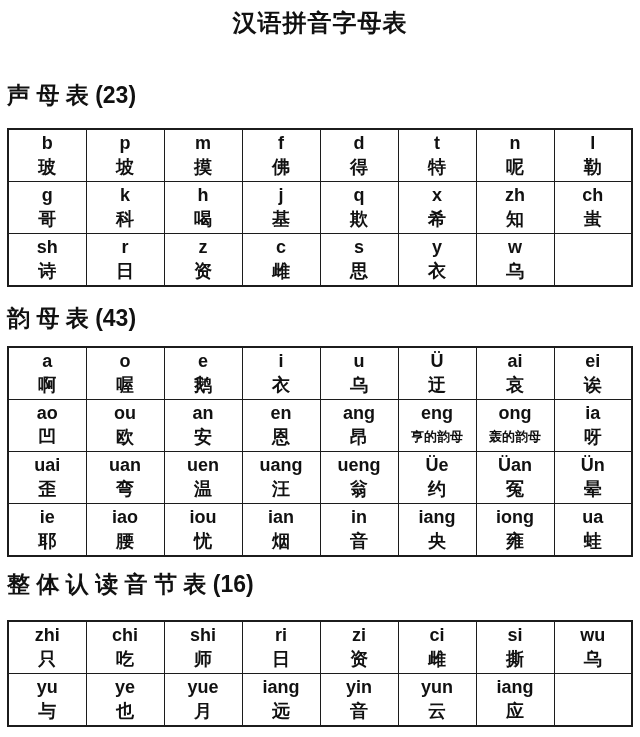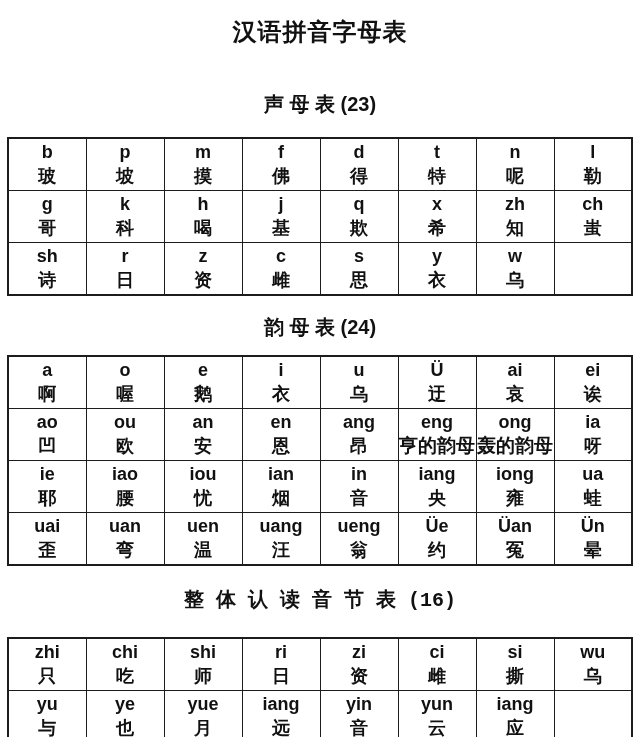--- a/index.html
+++ b/index.html
@@ -11,36 +11,35 @@
     position: relative;
     overflow: hidden;
   }
   .page {
     width: 640px;
     height: 737px;
     padding: 0 7px;
     position: relative;
   }
   .page-title {
-    margin-top: 17px;
+    margin-top: 8px;
     text-align: center;
     font-size: 24px;
     line-height: 30px;
     font-weight: 700;
     letter-spacing: 1px;
   }
   .section-heading {
-    text-align: center;
-    font-size: 20px;
+    font-size: 23px;
     line-height: 20px;
     font-weight: 700;
   }
   .heading-initials  { margin-top: 47px; }
   .heading-finals    { margin-top: 21px; }
-  .heading-syllables { margin-top: 25px; font-family: Liberation Mono, monospace; }
+  .heading-syllables { margin-top: 17px; }
   table {
     width: 626px;
     table-layout: fixed;
     border-collapse: collapse;
     border: 2px solid #1c1c1c;
   }
   .table-initials  { margin-top: 23px; }
   .table-finals    { margin-top: 18px; }
   .table-syllables { margin-top: 26px; }
   td {
@@ -56,21 +55,21 @@
     font-size: 18px;
     line-height: 23px;
     font-weight: 700;
   }
   .hz {
     font-size: 18px;
     line-height: 24px;
     font-weight: 700;
   }
   .hz.small {
-    font-size: 19px;
+    font-size: 13px;
     line-height: 24px;
   }
   .watermark {
     position: absolute;
     right: 3px;
     top: 702px;
     font-size: 19px;
     font-weight: 700;
     color: rgba(115, 115, 115, 0.78);
     letter-spacing: 1px;
@@ -183,21 +182,21 @@
           </td>
           <td>
             <div class="py">w</div>
             <div class="hz">乌</div>
           </td>
           <td></td>
         </tr>
       </tbody>
   </table>
 
-  <h2 class="section-heading heading-finals">韵 母 表 (24)</h2>
+  <h2 class="section-heading heading-finals">韵 母 表 (43)</h2>
 
   <table class="table-finals">
     <tbody>
         <tr>
           <td>
             <div class="py">a</div>
             <div class="hz">啊</div>
           </td>
           <td>
             <div class="py">o</div>
@@ -257,20 +256,54 @@
             <div class="py">ong</div>
             <div class="hz small">轰的韵母</div>
           </td>
           <td>
             <div class="py">ia</div>
             <div class="hz">呀</div>
           </td>
         </tr>
         <tr>
           <td>
+            <div class="py">uai</div>
+            <div class="hz">歪</div>
+          </td>
+          <td>
+            <div class="py">uan</div>
+            <div class="hz">弯</div>
+          </td>
+          <td>
+            <div class="py">uen</div>
+            <div class="hz">温</div>
+          </td>
+          <td>
+            <div class="py">uang</div>
+            <div class="hz">汪</div>
+          </td>
+          <td>
+            <div class="py">ueng</div>
+            <div class="hz">翁</div>
+          </td>
+          <td>
+            <div class="py">Üe</div>
+            <div class="hz">约</div>
+          </td>
+          <td>
+            <div class="py">Üan</div>
+            <div class="hz">冤</div>
+          </td>
+          <td>
+            <div class="py">Ün</div>
+            <div class="hz">晕</div>
+          </td>
+        </tr>
+        <tr>
+          <td>
             <div class="py">ie</div>
             <div class="hz">耶</div>
           </td>
           <td>
             <div class="py">iao</div>
             <div class="hz">腰</div>
           </td>
           <td>
             <div class="py">iou</div>
             <div class="hz">忧</div>
@@ -289,54 +322,20 @@
           </td>
           <td>
             <div class="py">iong</div>
             <div class="hz">雍</div>
           </td>
           <td>
             <div class="py">ua</div>
             <div class="hz">蛙</div>
           </td>
         </tr>
-        <tr>
-          <td>
-            <div class="py">uai</div>
-            <div class="hz">歪</div>
-          </td>
-          <td>
-            <div class="py">uan</div>
-            <div class="hz">弯</div>
-          </td>
-          <td>
-            <div class="py">uen</div>
-            <div class="hz">温</div>
-          </td>
-          <td>
-            <div class="py">uang</div>
-            <div class="hz">汪</div>
-          </td>
-          <td>
-            <div class="py">ueng</div>
-            <div class="hz">翁</div>
-          </td>
-          <td>
-            <div class="py">Üe</div>
-            <div class="hz">约</div>
-          </td>
-          <td>
-            <div class="py">Üan</div>
-            <div class="hz">冤</div>
-          </td>
-          <td>
-            <div class="py">Ün</div>
-            <div class="hz">晕</div>
-          </td>
-        </tr>
       </tbody>
   </table>
 
   <h2 class="section-heading heading-syllables">整 体 认 读 音 节 表 (16)</h2>
 
   <table class="table-syllables">
     <tbody>
         <tr>
           <td>
             <div class="py">zhi</div>

